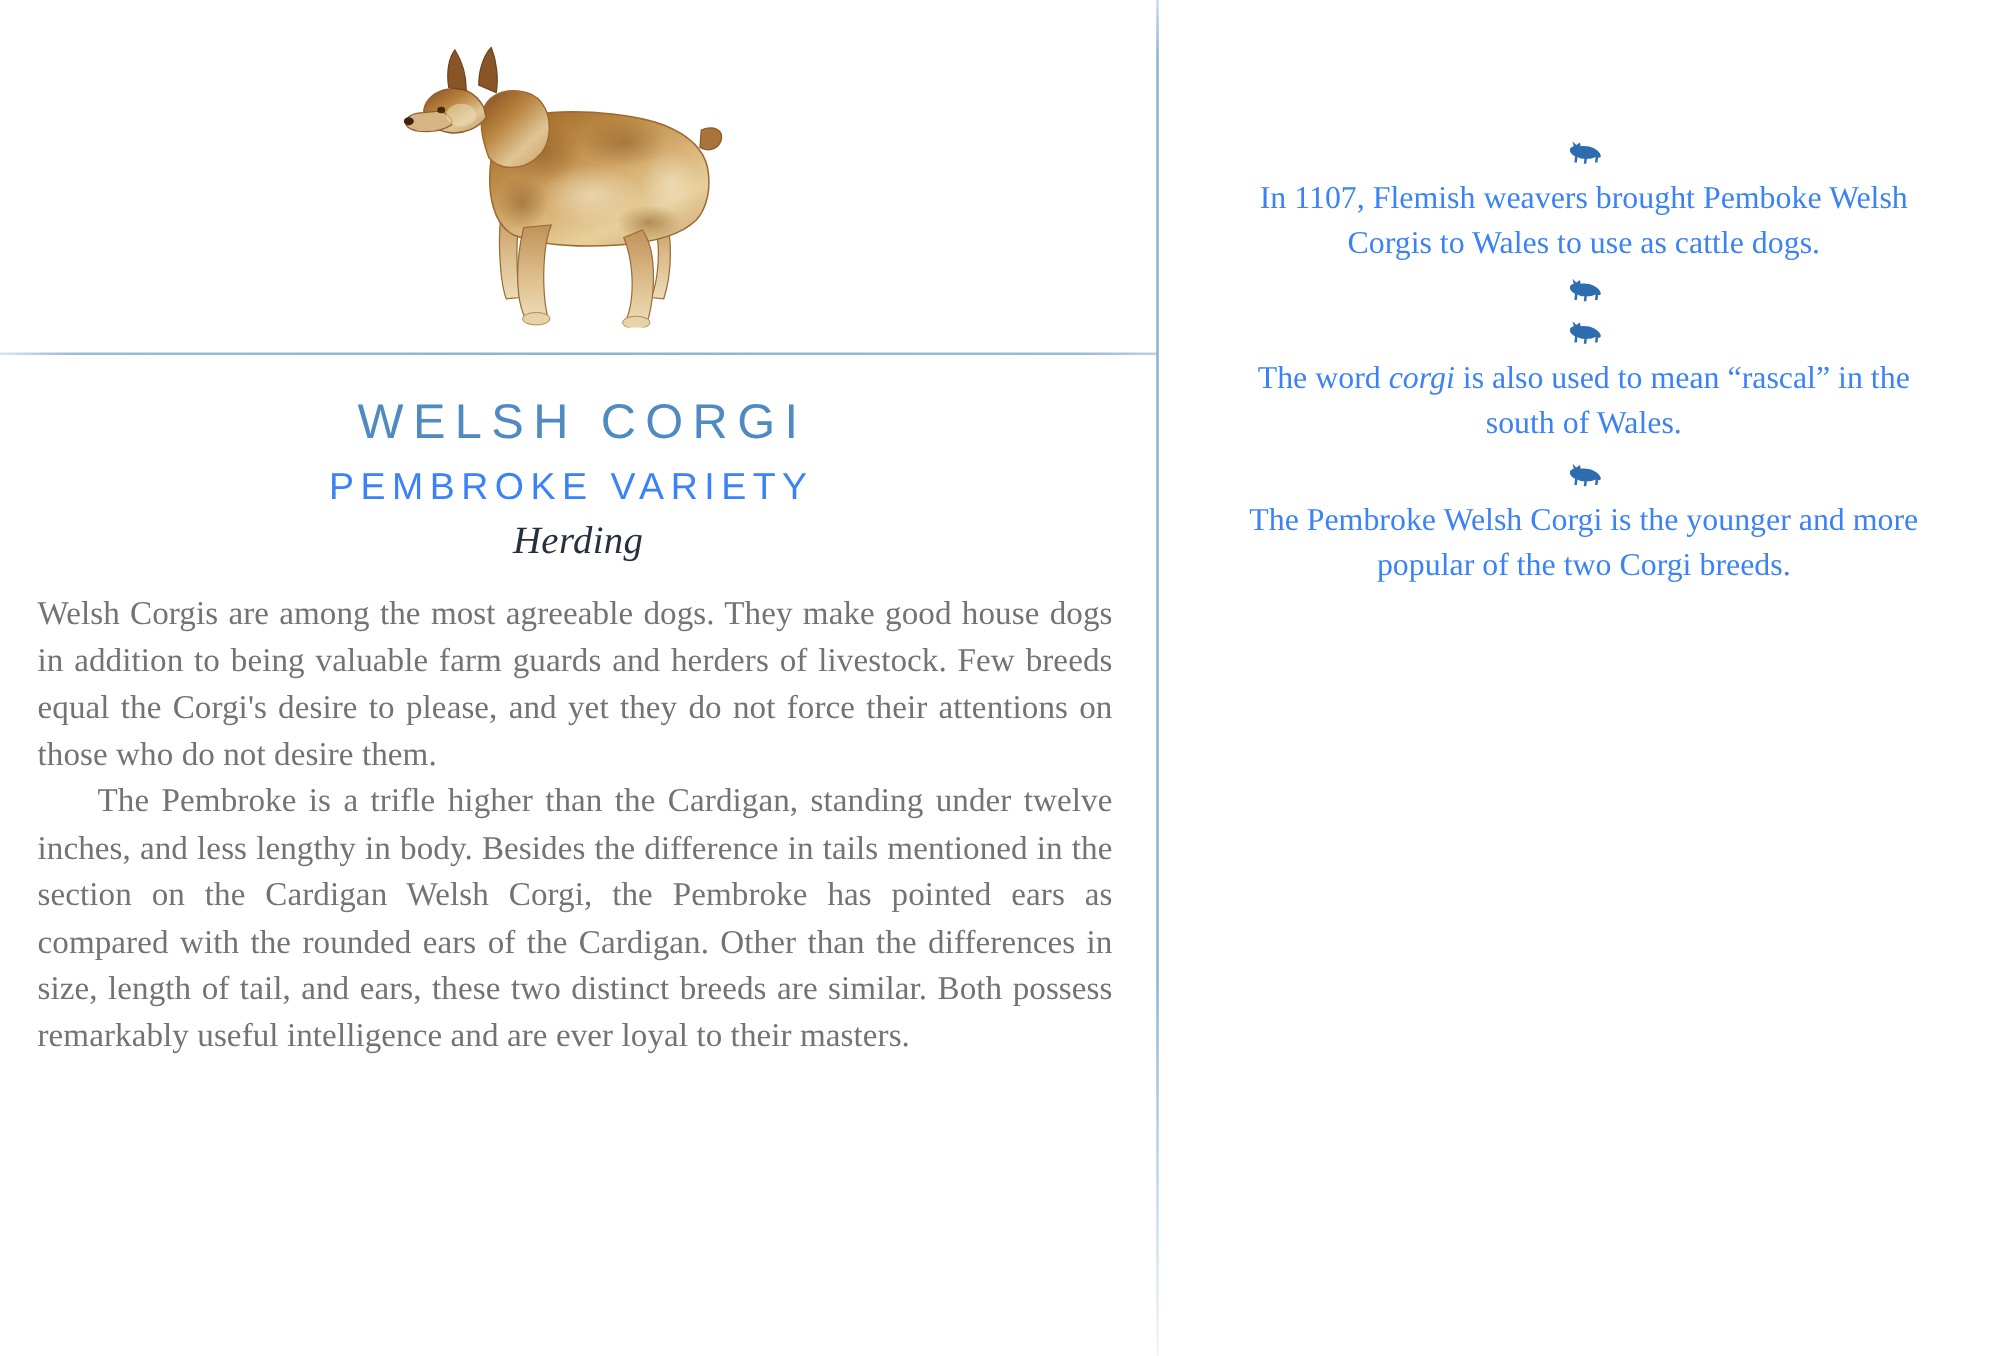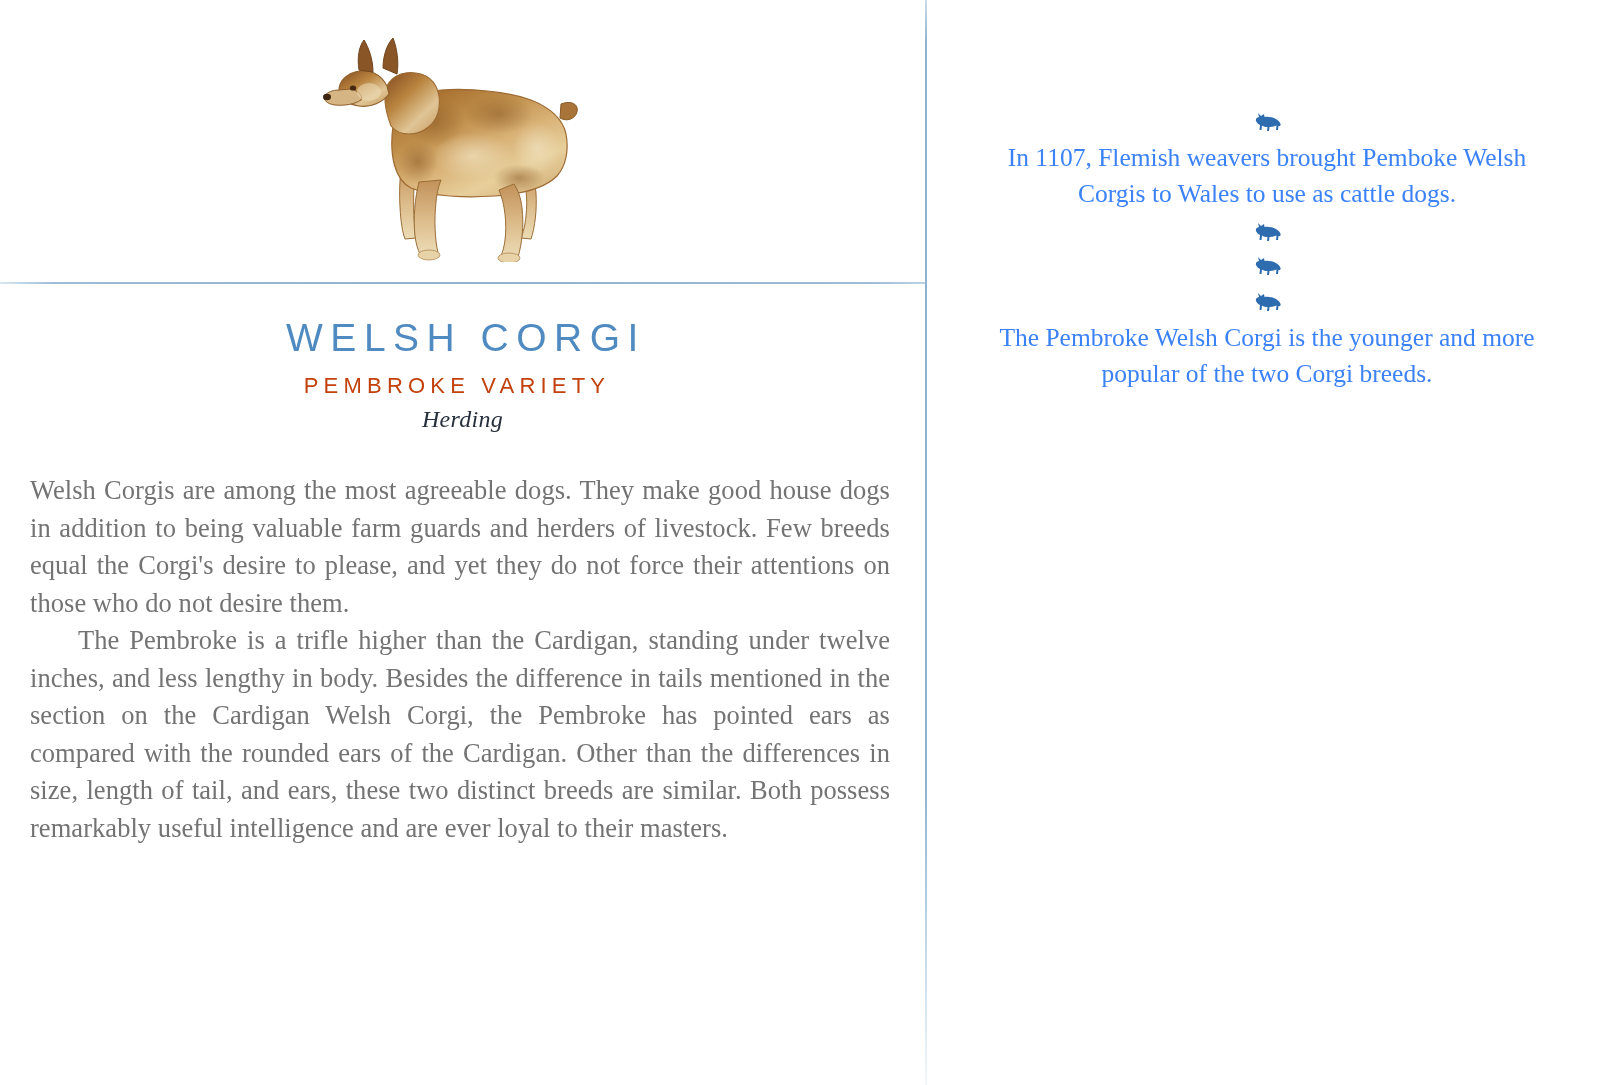--- a/index.html
+++ b/index.html
@@ -78,31 +78,31 @@
     font-size: 39px;
     letter-spacing: 7.5px;
     color: #4f8ac0;
     font-weight: 400;
     line-height: 1.05;
     margin: 0;
     text-indent: 7px;
   }
   #breed-variety {
     font-family: "Liberation Sans", sans-serif;
-    font-size: 22px;
+    font-size: 30px;
     letter-spacing: 5.2px;
-    color: #c2410c;
+    color: #3b82f6;
     font-weight: 400;
     margin: 14px 16px 0 0;
     text-indent: 5px;
   }
   #breed-group {
     font-family: "Liberation Serif", serif;
     font-style: italic;
-    font-size: 24px;
+    font-size: 31px;
     color: #27303c;
     margin: 7px 0 0 0;
     letter-spacing: 0.3px;
   }
 
   #body-copy {
     position: absolute;
     left: 30px;
     top: 472px;
     width: 860px;
@@ -293,20 +293,23 @@
 
       <svg class="fact-divider fd-3" viewBox="0 0 60 44">
         <path d="M14,10 L12,2 L18,8 L24,4 L25,10
                  C31,9 40,10 46,13 C52,16 56,20 57,24
                  C58,27 56,29 53,28 L52,36 L48,36 L49,27
                  C45,29 40,30 35,30 L34,38 L30,38 L31,30
                  C27,30 23,29 20,27 L19,36 L15,36 L16,26
                  C12,24 9,21 8,18 C7,14 9,11 14,10 Z" fill="#2e6cb0"></path>
       </svg>
 
+      <div class="fact-block">
+        <span>The word </span><em>corgi</em><span> is also used to mean “rascal” in the south of Wales.</span>
+      </div>
 
       <svg class="fact-divider fd-4" viewBox="0 0 60 44">
         <path d="M14,10 L12,2 L18,8 L24,4 L25,10
                  C31,9 40,10 46,13 C52,16 56,20 57,24
                  C58,27 56,29 53,28 L52,36 L48,36 L49,27
                  C45,29 40,30 35,30 L34,38 L30,38 L31,30
                  C27,30 23,29 20,27 L19,36 L15,36 L16,26
                  C12,24 9,21 8,18 C7,14 9,11 14,10 Z" fill="#2e6cb0"></path>
       </svg>
 

